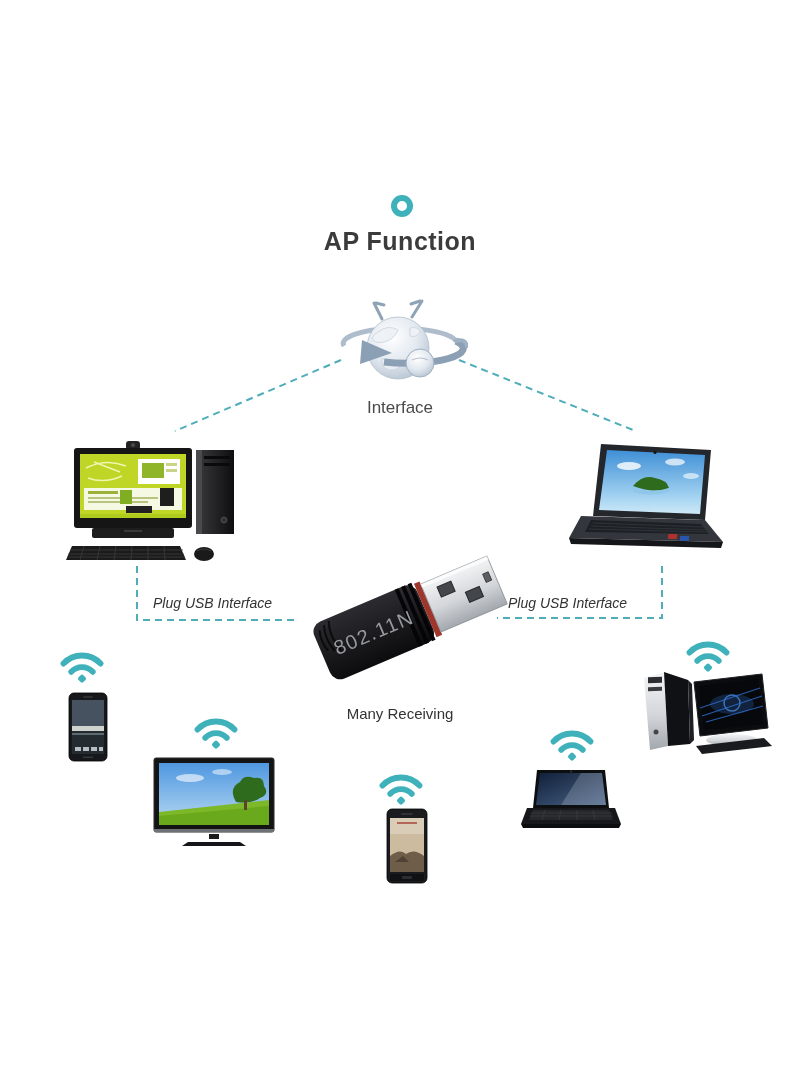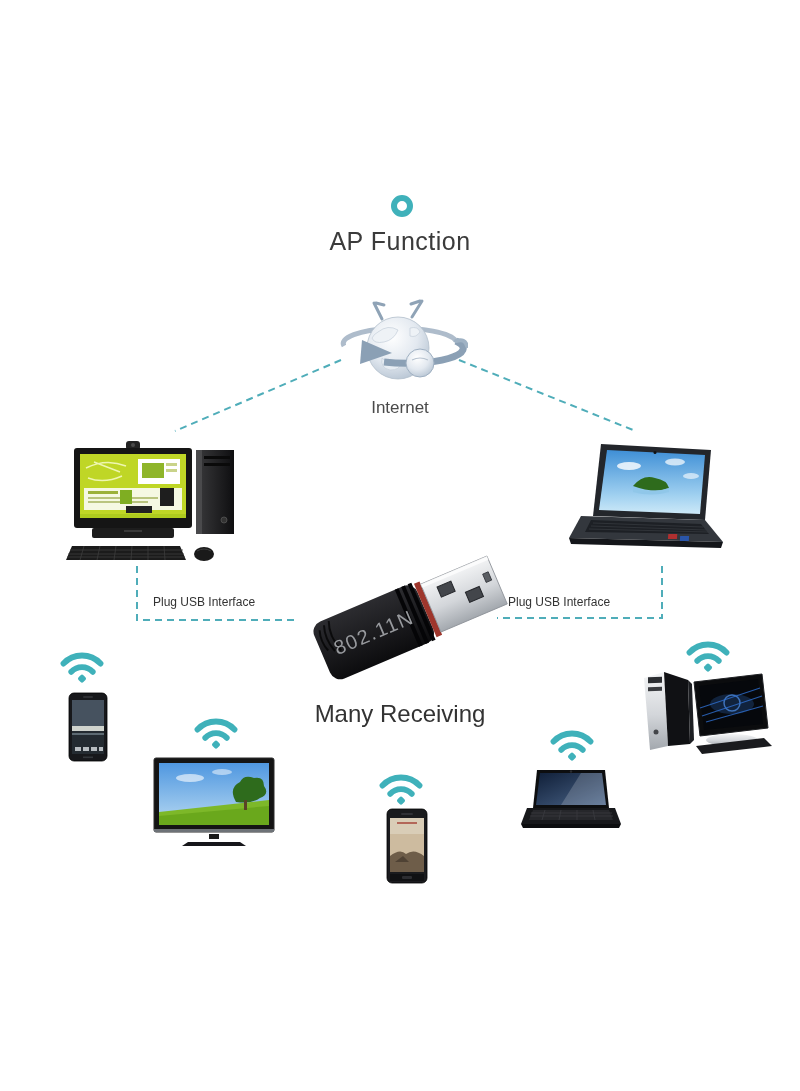--- a/index.html
+++ b/index.html
@@ -8,34 +8,34 @@
     font-family:"Liberation Sans", sans-serif;overflow:hidden;
   }
   .abs{position:absolute;}
   .full-lines{left:0;top:0;width:800px;height:1091px;pointer-events:none;}
   .ring{
     left:391px;top:195px;width:22px;height:22px;box-sizing:border-box;
     border:6px solid #3FB1BA;border-radius:50%;
   }
   .title{
     left:0;top:227px;width:800px;text-align:center;
-    font-size:25px;color:#3b3b3b;letter-spacing:.5px;
+    font-size:25px;color:#3b3b3b;letter-spacing:.5px;font-weight:bold;
   }
   .internet-label{
     left:0;top:398px;width:800px;text-align:center;
     font-size:17px;color:#4a4a4a;
   }
   .plug-label{
-    font-size:12px;color:#333333;white-space:nowrap;
+    font-size:14px;color:#333333;white-space:nowrap;font-style:italic;
   }
   .plug-left{left:153px;top:595px;}
   .plug-right{left:508px;top:595px;}
   .caption{
     left:0;top:701px;width:800px;text-align:center;
-    font-size:24px;color:#333333;line-height:26px;
+    font-size:15px;color:#333333;line-height:26px;
   }
   svg text{font-family:"Liberation Sans", sans-serif;}
 </style>
 </head>
 <body>
 
 <div class="canvas">
 
   <svg width="0" height="0" style="position:absolute" aria-hidden="true">
     <defs>
@@ -95,21 +95,21 @@
     <circle cx="66" cy="52" r="31" fill="url(#sphereG)" stroke="#b3bfcc" stroke-width="0.8"></circle>
     <path d="M46 36 q 10 -8 20 -2 q -4 10 -14 12 q -10 2 -12 -4 q 2 -4 6 -6 Z" fill="#eef2f6" stroke="#c4ceda" stroke-width="0.7"></path>
     <path d="M78 32 q 8 -2 10 4 q -4 6 -10 4 Z" fill="#eef2f6" stroke="#c4ceda" stroke-width="0.7"></path>
     <path d="M50 62 q 8 8 18 6 q 0 6 -10 6 q -10 -2 -8 -12 Z" fill="#e7edf3" stroke="#c4ceda" stroke-width="0.7"></path>
     <path d="M124 45 A 56 15 0 0 1 52 66" fill="none" stroke="#8ba0b5" stroke-width="7"></path>
     <polygon points="30,44 60,57 28,68" fill="#8ba0b5"></polygon>
     <path d="M124 45 q 9 -3 11 5" fill="none" stroke="#9fb2c4" stroke-width="4" stroke-linecap="round"></path>
     <circle cx="88" cy="67" r="14" fill="url(#sphereG)" stroke="#9fb0c2" stroke-width="1"></circle>
     <path d="M80 64 q 8 -4 16 0" fill="none" stroke="#b6c2cf" stroke-width="1.2"></path>
   </svg>
-  <div class="abs internet-label">Internet</div>
+  <div class="abs internet-label">Interface</div>
 
   <svg class="abs" style="left:64px;top:438px" width="182" height="128" viewBox="0 0 182 128">
     <rect x="62" y="3" width="14" height="9" rx="3" fill="#222"></rect>
     <circle cx="69" cy="7" r="2" fill="#4a4a4a"></circle>
     <rect x="10" y="10" width="118" height="80" rx="3" fill="#151515"></rect>
     <rect x="16" y="16" width="106" height="64" fill="#BFD626"></rect>
     <path d="M22 30 q 20 -10 40 -2 M24 40 q 16 6 34 -2 M30 24 l 26 10" fill="none" stroke="#eef6b0" stroke-width="1.5"></path>
     <rect x="74" y="21" width="42" height="25" fill="#ffffff"></rect>
     <rect x="78" y="25" width="22" height="15" fill="#8fb52a"></rect>
     <rect x="102" y="25" width="11" height="3" fill="#c9d38a"></rect>

